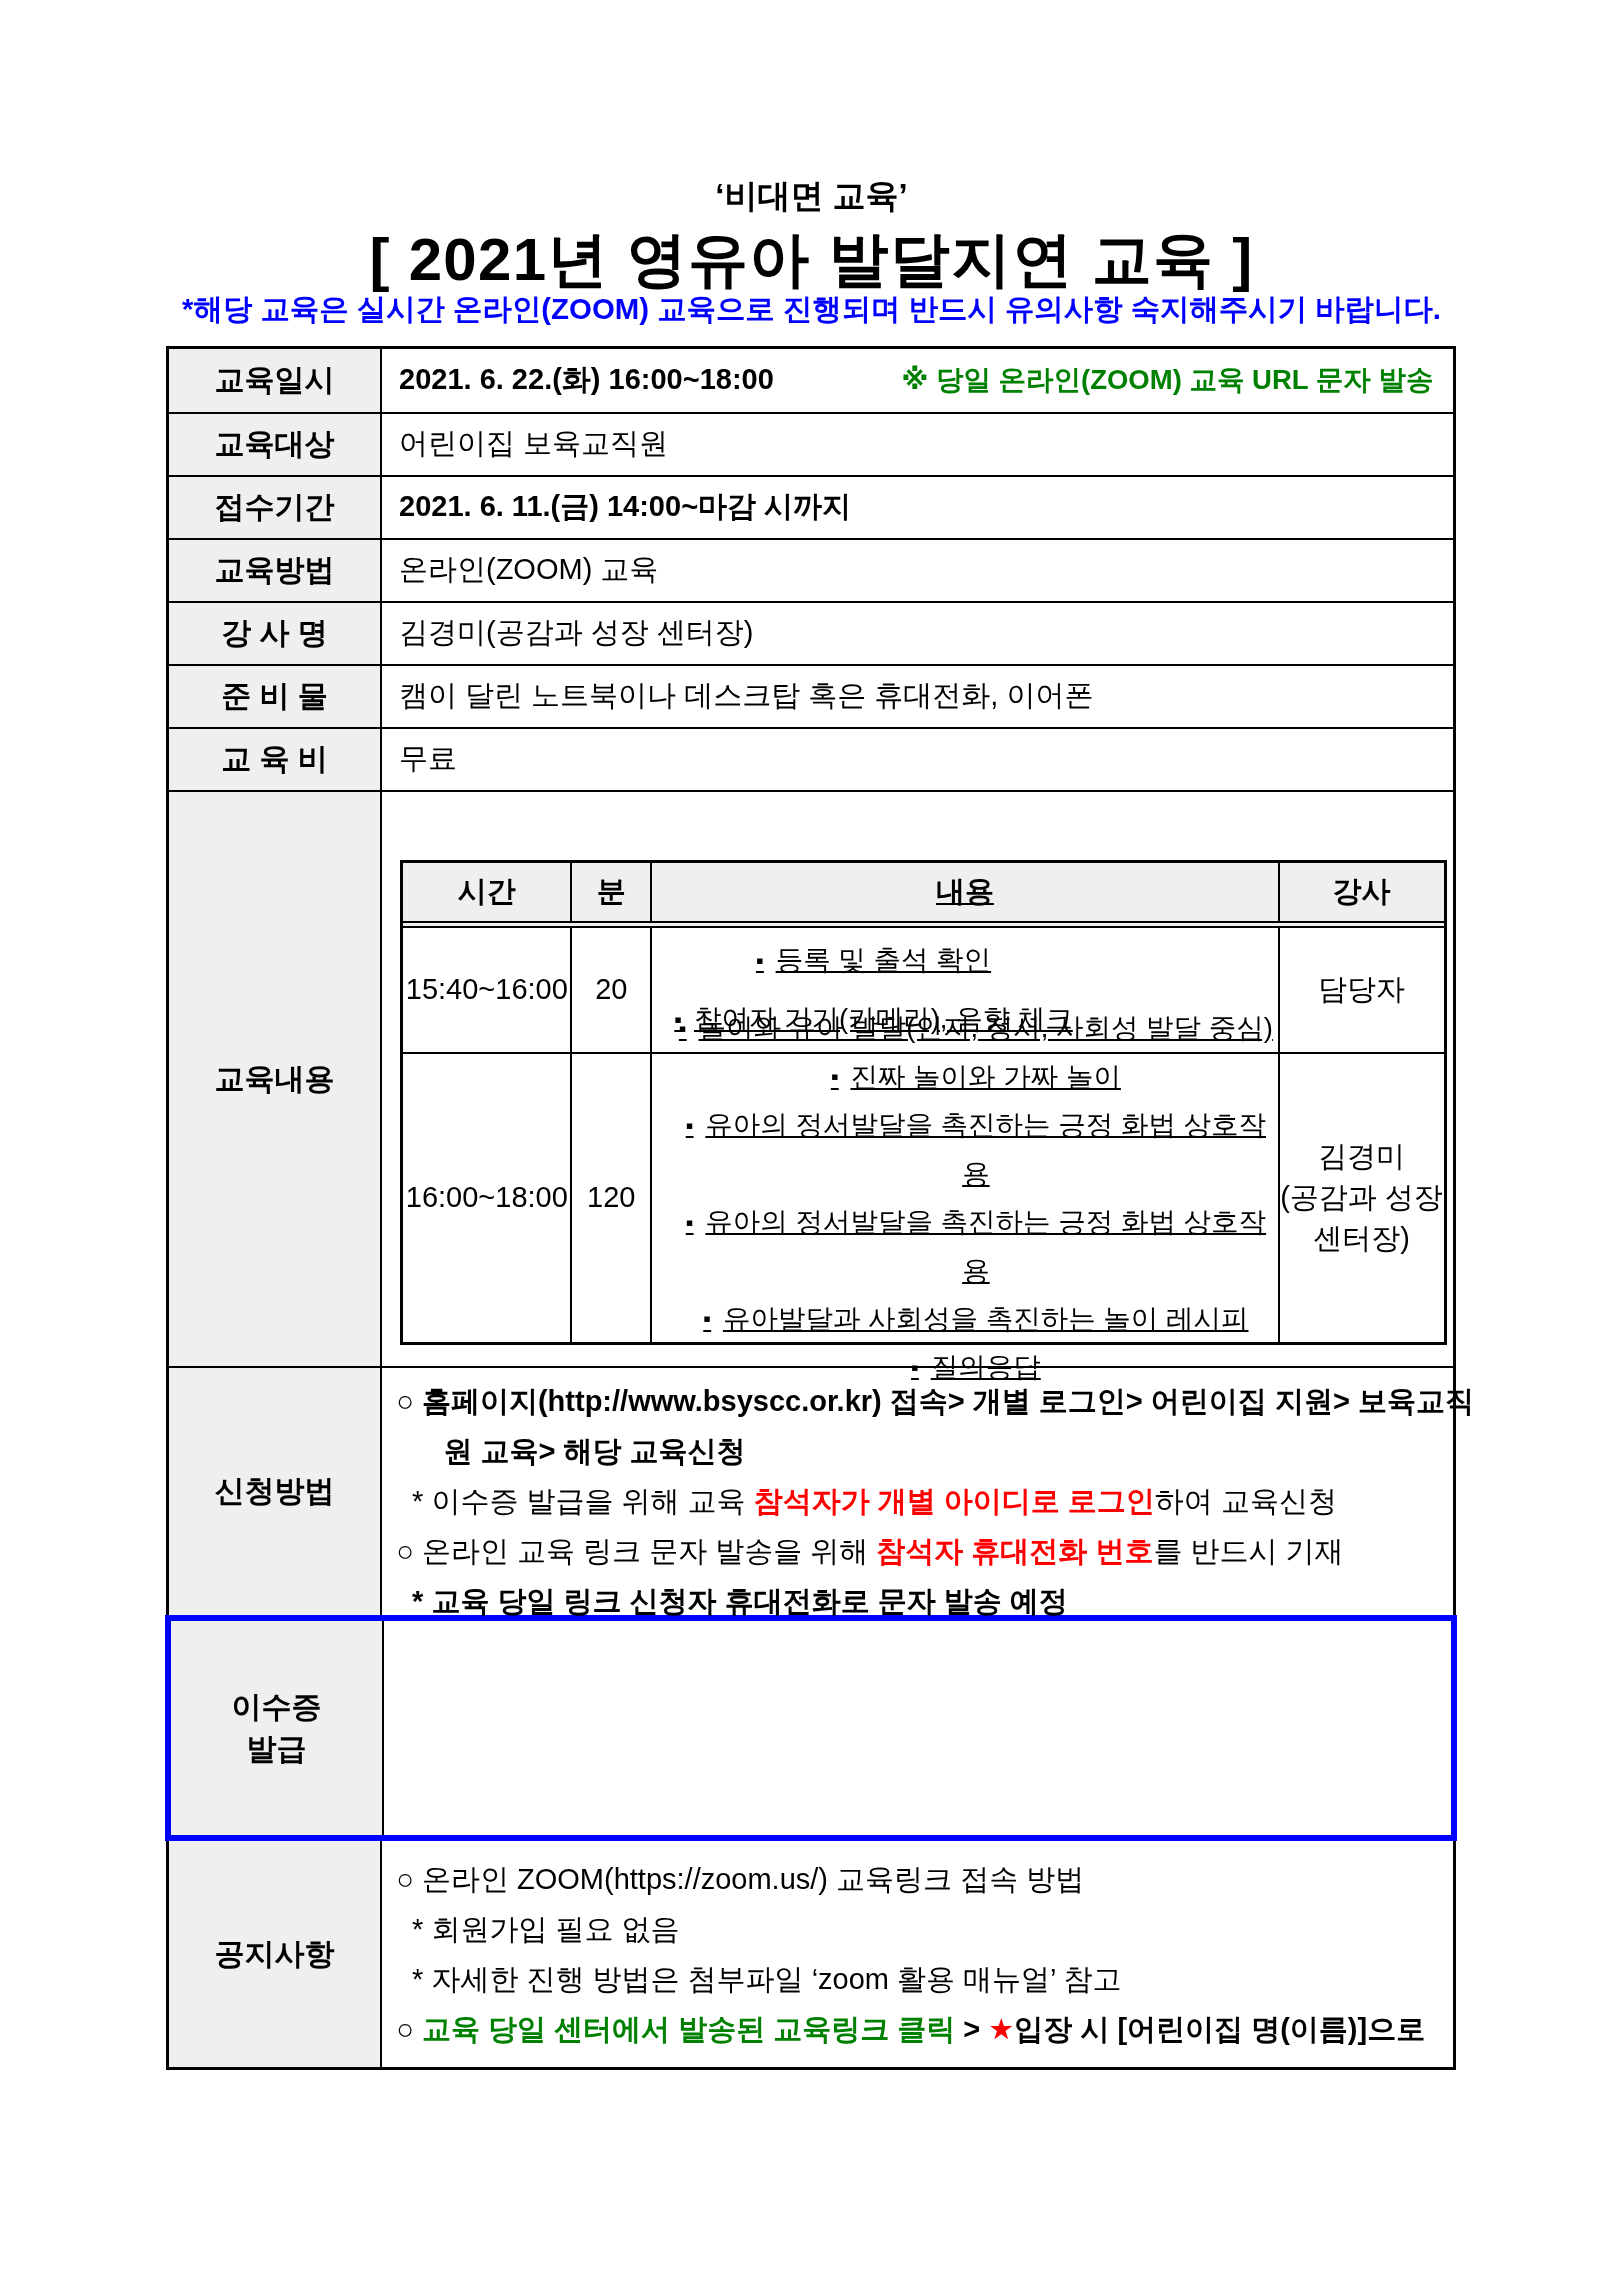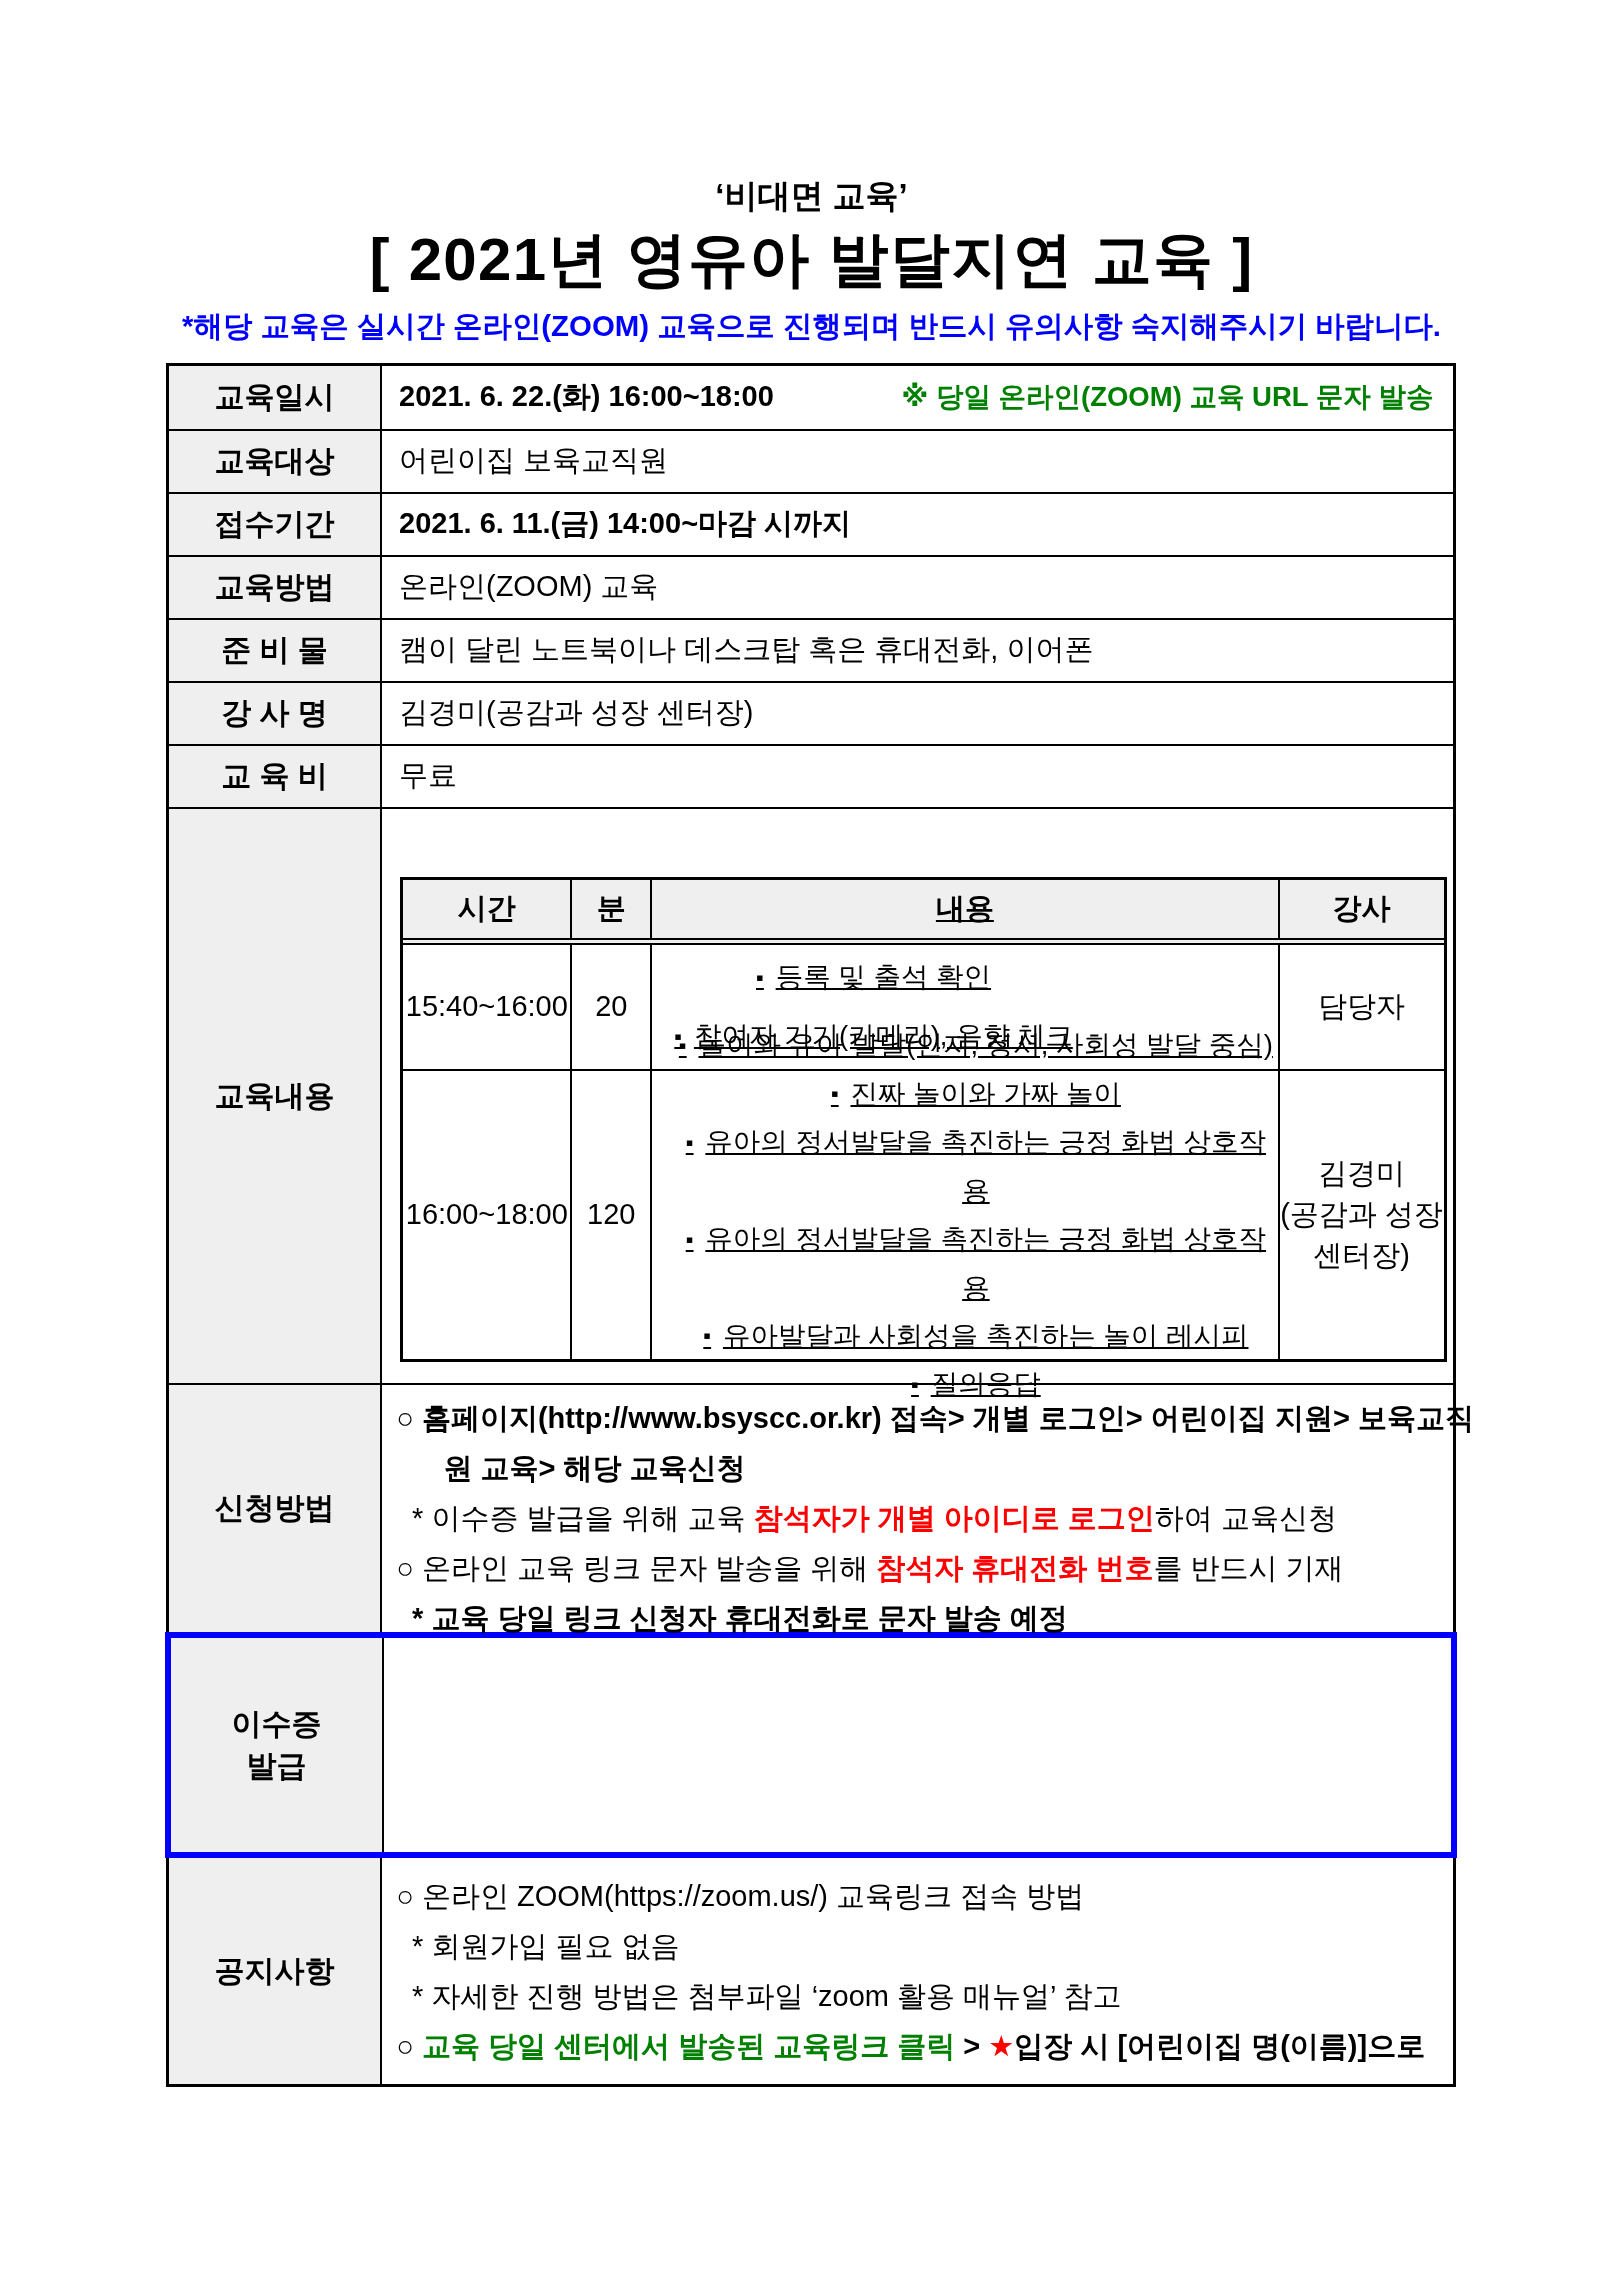--- a/index.html
+++ b/index.html
@@ -5,21 +5,21 @@
   html,body { margin:0; padding:0; background:#ffffff; }
   body {
     width:1623px; height:2295px;
     font-family:"Liberation Sans","DejaVu Sans",sans-serif;
     color:#000;
   }
   .page { padding-top:178px; }
 
   .title-small { text-align:center; font-size:33px; font-weight:bold; line-height:35px; }
   .title-main  { text-align:center; font-size:60px; font-weight:bold; line-height:65px; margin-top:14.4px; letter-spacing:1.3px; }
-  .subtitle    { text-align:center; font-size:29.4px; font-weight:bold; color:#0000ff; line-height:34px; margin-top:17px; }
+  .subtitle    { text-align:center; font-size:29.4px; font-weight:bold; color:#0000ff; line-height:34px; }
 
   .doc-table {
     margin:19.6px 0 0 166px;
     width:1290px;
     border:3.9px solid #000;
     box-sizing:border-box;
   }
   .row { display:flex; border-top:2.6px solid #000; box-sizing:border-box; }
   .row:first-child { border-top:none; }
 
@@ -117,30 +117,30 @@
     </div>
 
     <div class="row info">
       <div class="label-cell">교육방법</div>
       <div class="value-cell">
         <span>온라인(ZOOM) 교육</span>
       </div>
     </div>
 
     <div class="row info">
+      <div class="label-cell">강 사 명</div>
+      <div class="value-cell">
+        <span>김경미(공감과 성장 센터장)</span>
+      </div>
+    </div>
+
+    <div class="row info">
       <div class="label-cell">준 비 물</div>
       <div class="value-cell">
         <span>캠이 달린 노트북이나 데스크탑 혹은 휴대전화, 이어폰</span>
-      </div>
-    </div>
-
-    <div class="row info">
-      <div class="label-cell">강 사 명</div>
-      <div class="value-cell">
-        <span>김경미(공감과 성장 센터장)</span>
       </div>
     </div>
 
     <div class="row info">
       <div class="label-cell">교 육 비</div>
       <div class="value-cell">
         <span>무료</span>
       </div>
     </div>
 

